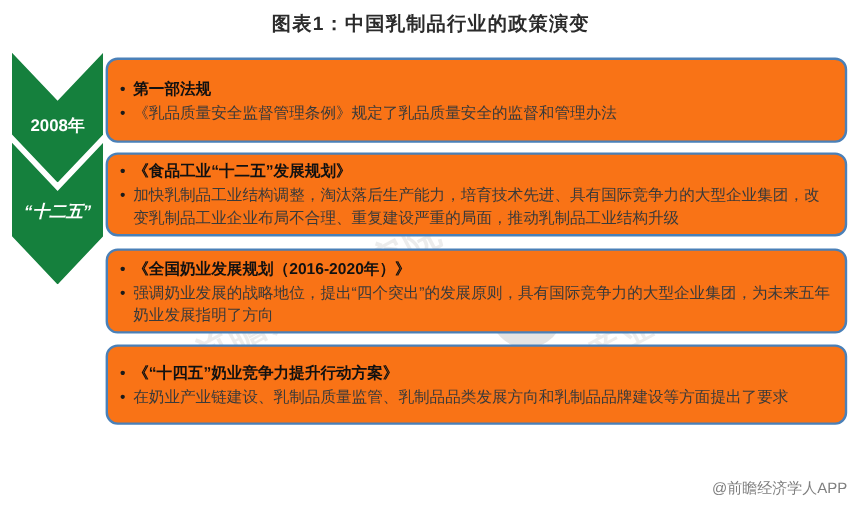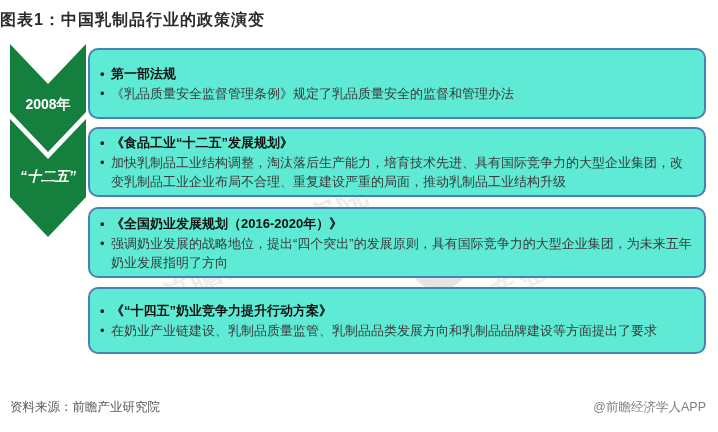--- a/index.html
+++ b/index.html
@@ -2,21 +2,21 @@
 <html><head>
 <meta charset="utf-8">
 <style>
   html,body { margin:0; padding:0; background:#fff; }
   #canvas {
     position:relative; width:718px; height:432px; background:#ffffff;
     font-family:"Liberation Sans", sans-serif; overflow:hidden;
   }
   .title {
     position:absolute; top:10px; left:0; width:718px;
-    text-align:left; font-size:16px; font-weight:bold; color:#2b2b2b;
+    text-align:center; font-size:16px; font-weight:bold; color:#2b2b2b;
     letter-spacing:1px;
   }
   
   .chev {
     position:absolute; left:10px; width:76px; background:#15803d;
   }
   #c1 { top:44px;  height:108px; clip-path:polygon(0 0,50% 37%,100% 0,100% 63%,50% 100%,0 63%); }
   #c2 { top:119px; height:118px; clip-path:polygon(0 0,50% 34%,100% 0,100% 66%,50% 100%,0 66%);font-style:italic; }
   #c3 { top:206px; height:121px; clip-path:polygon(0 0,50% 33%,100% 0,100% 67%,50% 100%,0 67%); }
   #c4 { top:293px; height:95px;  clip-path:polygon(0 0,50% 42%,100% 0,100% 58%,50% 100%,0 58%); }
@@ -24,21 +24,21 @@
     position:absolute; left:0; width:100%; text-align:center;
     color:#ffffff; font-weight:bold; font-size:14px; white-space:nowrap;
   }
   #c1 .lbl { top:52px; }
   #c2 .lbl { top:49px; }
   #c3 .lbl { top:37px; }
   #c4 .lbl { top:35px; }
   
   .box {
     position:absolute; left:88px; width:618px; box-sizing:border-box;
-    background:#5eead4; border:2px solid #4a80b8; border-radius:10px;
+    background:#f97316; border:2px solid #4a80b8; border-radius:10px;
     display:flex; flex-direction:column; justify-content:center;
     padding:4px 10px 4px 8px;
   }
   #b1 { top:48px;  height:71px; }
   #b2 { top:127px; height:70px; }
   #b3 { top:207px; height:71px; }
   #b4 { top:287px; height:67px; }
   .box ul { margin:0; padding:0; list-style:none; }
   .box li {
     position:relative; padding-left:13px; font-size:13px; line-height:19px;
@@ -114,16 +114,15 @@
       <li>强调奶业发展的战略地位，提出“四个突出”的发展原则，具有国际竞争力的大型企业集团，为未来五年奶业发展指明了方向</li>
     </ul>
   </div>
   <div class="box" id="b4">
     <ul>
       <li class="head">《“十四五”奶业竞争力提升行动方案》</li>
       <li>在奶业产业链建设、乳制品质量监管、乳制品品类发展方向和乳制品品牌建设等方面提出了要求</li>
     </ul>
   </div>
 
-  <div class="src">资料来源：前瞻产业研究院</div>
   <div class="credit">@前瞻经济学人APP</div>
 
 </div>
 
 </body></html>

